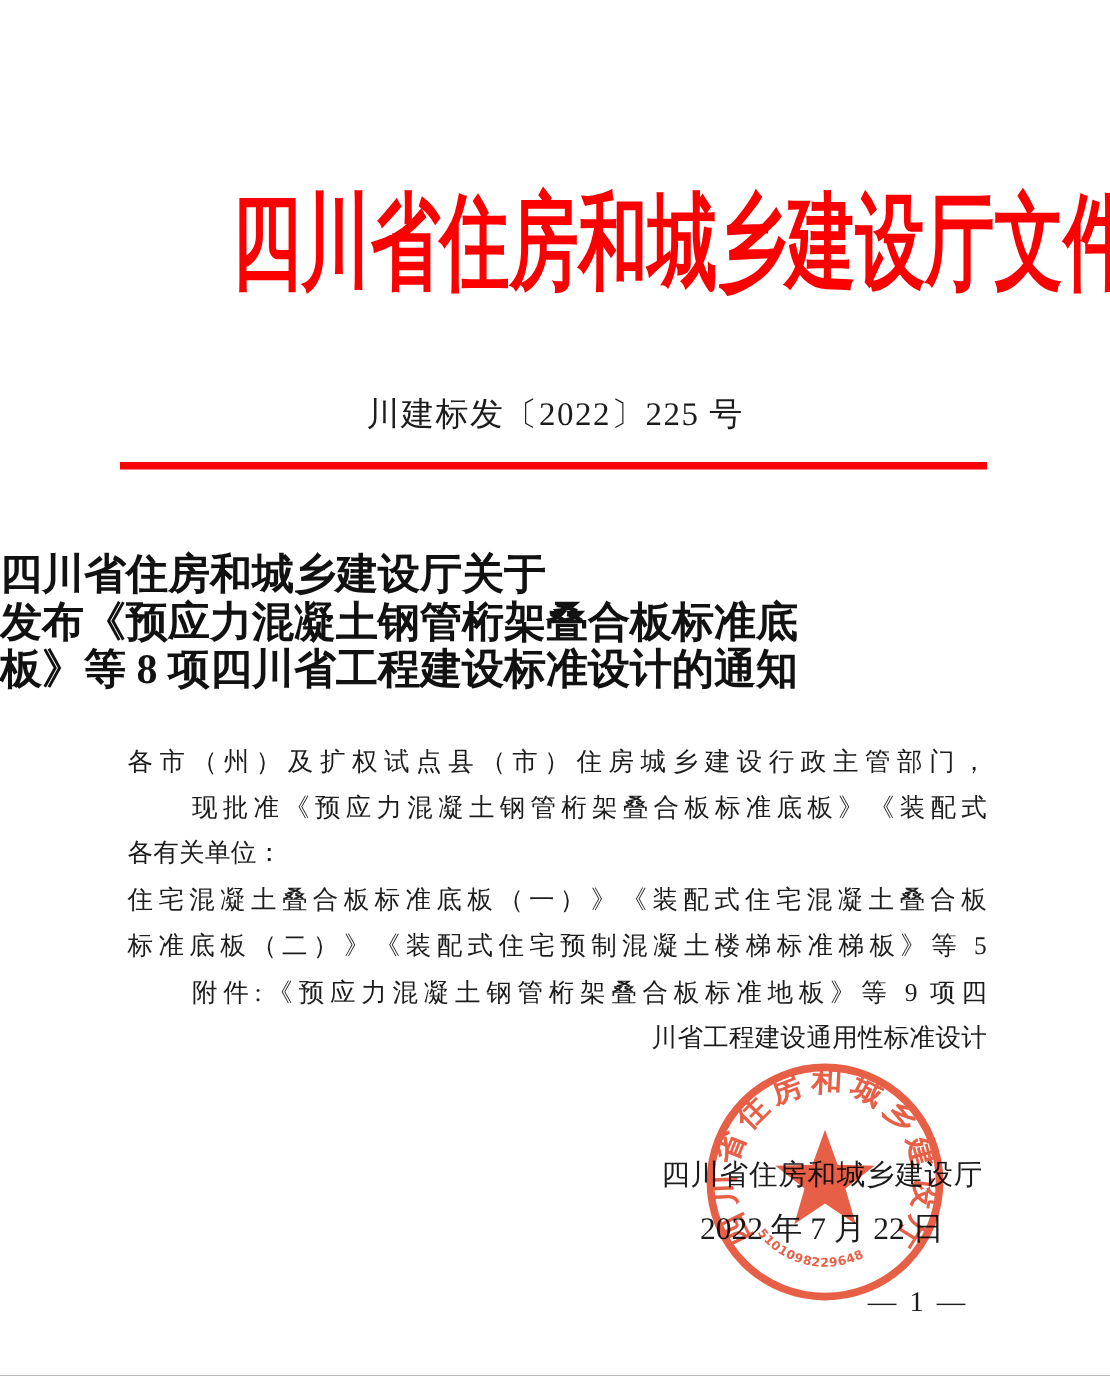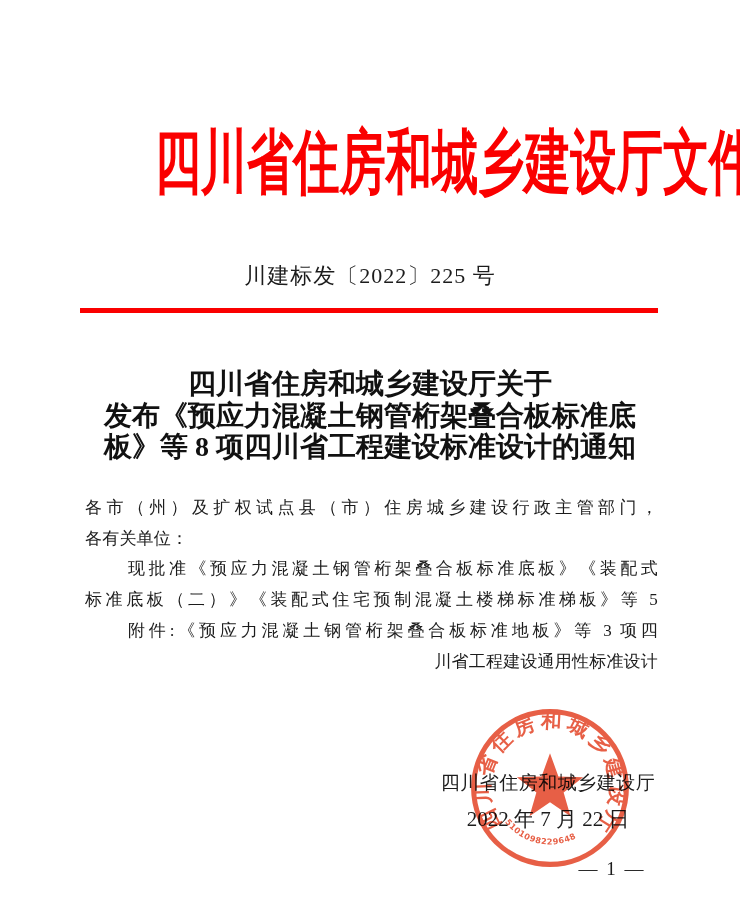--- a/index.html
+++ b/index.html
@@ -40,21 +40,20 @@
   }
   
   .red-rule{
     position:absolute;top:308px;left:80px;
     width:578px;height:5px;
     background:var(--rule-red);
   }
   
   .notice-title{
     position:absolute;top:368px;left:0;right:0;
-    text-align:center;
     font-size:28px;font-weight:700;
     line-height:31.5px;
     color:#111;
   }
   
   .body-text{
     position:absolute;top:493px;left:85px;
     width:573px;
     font-size:17px;line-height:30.7px;
     letter-spacing:0.2px;
@@ -105,24 +104,25 @@
   <div class="red-rule"></div>
 
   <div class="notice-title">
     <div>四川省住房和城乡建设厅关于</div>
     <div>发布《预应力混凝土钢管桁架叠合板标准底</div>
     <div>板》等 8 项四川省工程建设标准设计的通知</div>
   </div>
 
   <div class="body-text">
     <div class="line fill">各市（州）及扩权试点县（市）住房城乡建设行政主管部门，</div>
+    <div class="line fill indent-2">现批准《预应力混凝土钢管桁架叠合板标准底板》《装配式</div>
     <div class="line">各有关单位：</div>
-    <div class="line fill indent-2">现批准《预应力混凝土钢管桁架叠合板标准底板》《装配式</div>
+    <div class="line fill">住宅混凝土叠合板标准底板（一）》《装配式住宅混凝土叠合板</div>
     <div class="line fill">标准底板（二）》《装配式住宅预制混凝土楼梯标准梯板》等 5</div>
-    <div class="line fill indent-2">附件:《预应力混凝土钢管桁架叠合板标准地板》等 3 项四</div>
+    <div class="line fill indent-2">附件:《预应力混凝土钢管桁架叠合板标准地板》等 9 项四</div>
     <div class="line indent-4">川省工程建设通用性标准设计</div>
   </div>
 
   <div class="sig-org">四川省住房和城乡建设厅</div>
   <div class="sig-date">2022 年 7 月 22 日</div>
 
   <svg class="seal" viewBox="0 0 160 160">
     <defs>
       <path id="sealTextArc" d="M 34.8 117.9 A 59 59 0 1 1 125.2 117.9" fill="none"></path>
       <path id="sealSerialArc" d="M 34.9 111.6 A 55 55 0 0 0 125.1 111.6" fill="none"></path>

